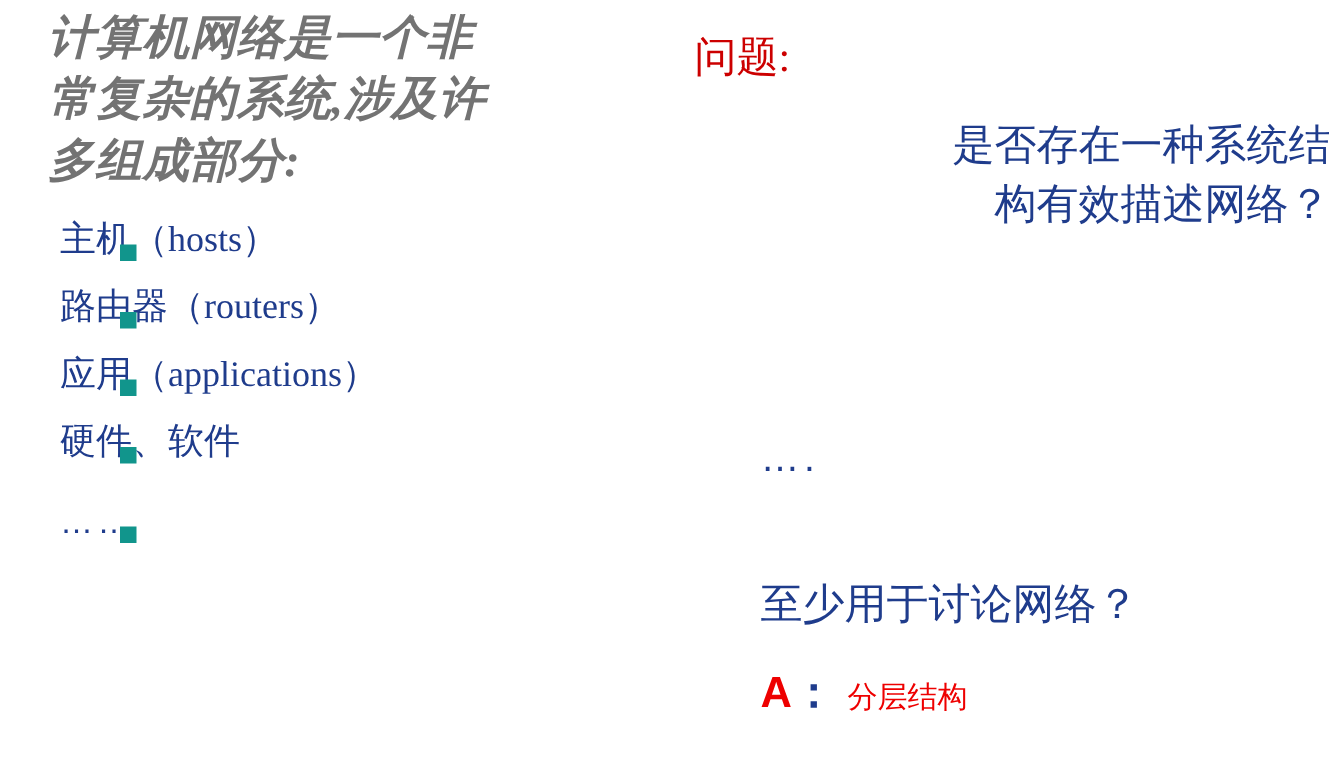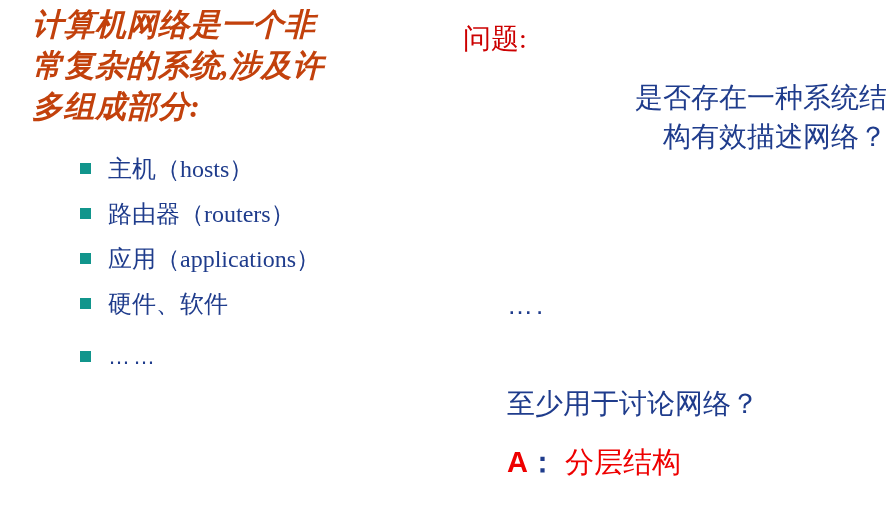--- a/index.html
+++ b/index.html
@@ -33,41 +33,40 @@
   #slide-title {
     position: absolute;
     left: 32px;
     top: 4px;
     width: 400px;
     font-family: "Liberation Serif", "DejaVu Serif", serif;
     font-style: italic;
     font-weight: 700;
     font-size: 31px;
     line-height: 41px;
-    color: #c2410c;
+    color: #737373;
     letter-spacing: 0.5px;
     white-space: pre-line;
   }
 
   #bullet-list {
     position: absolute;
     left: 0px;
     top: 146px;
     width: 450px;
     list-style: none;
     margin: 0;
     padding: 0;
   }
 
   .bullet-item {
     position: relative;
     height: 45px;
-    padding-left: 108px;
+    padding-left: 40px;
     display: flex;
-    align-items: center;
   }
 
   .bullet-item.spaced {
     margin-top: 8px;
   }
 
   .bullet-marker {
     position: absolute;
     left: 80px;
     top: 17px;
@@ -157,21 +156,21 @@
   #answer-colon {
     font-family: "Liberation Sans", sans-serif;
     font-weight: 700;
     font-size: 29px;
     color: #1F3C8C;
     padding-right: 8px;
   }
 
   #answer-value {
     font-family: Liberation Sans, sans-serif;
-    font-size: 29px;
+    font-size: 20px;
     color: #EE0000;
   }
 </style>
 </head>
 <body>
 
 <div id="slide">
 
   <div id="left-column">
 

